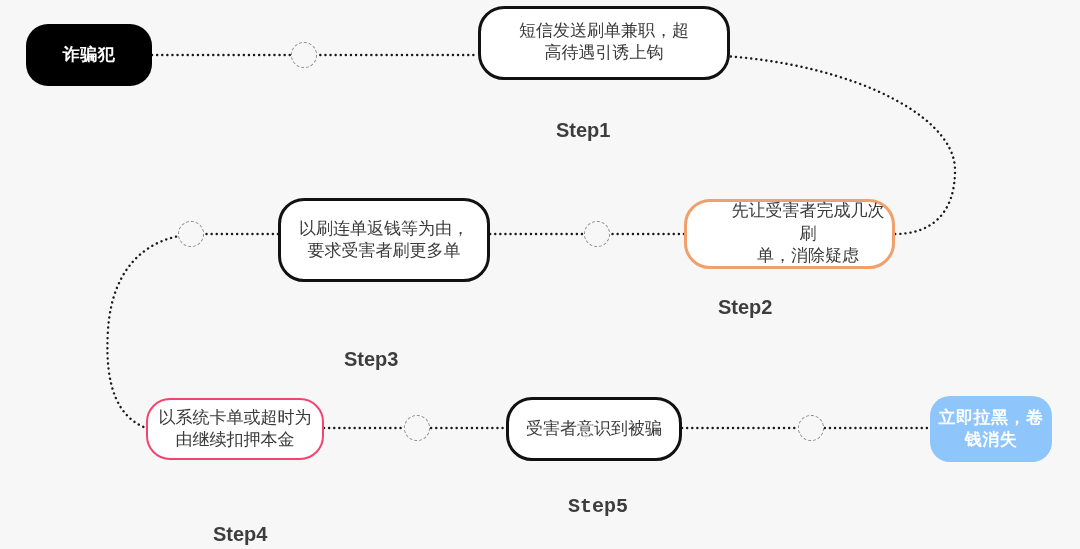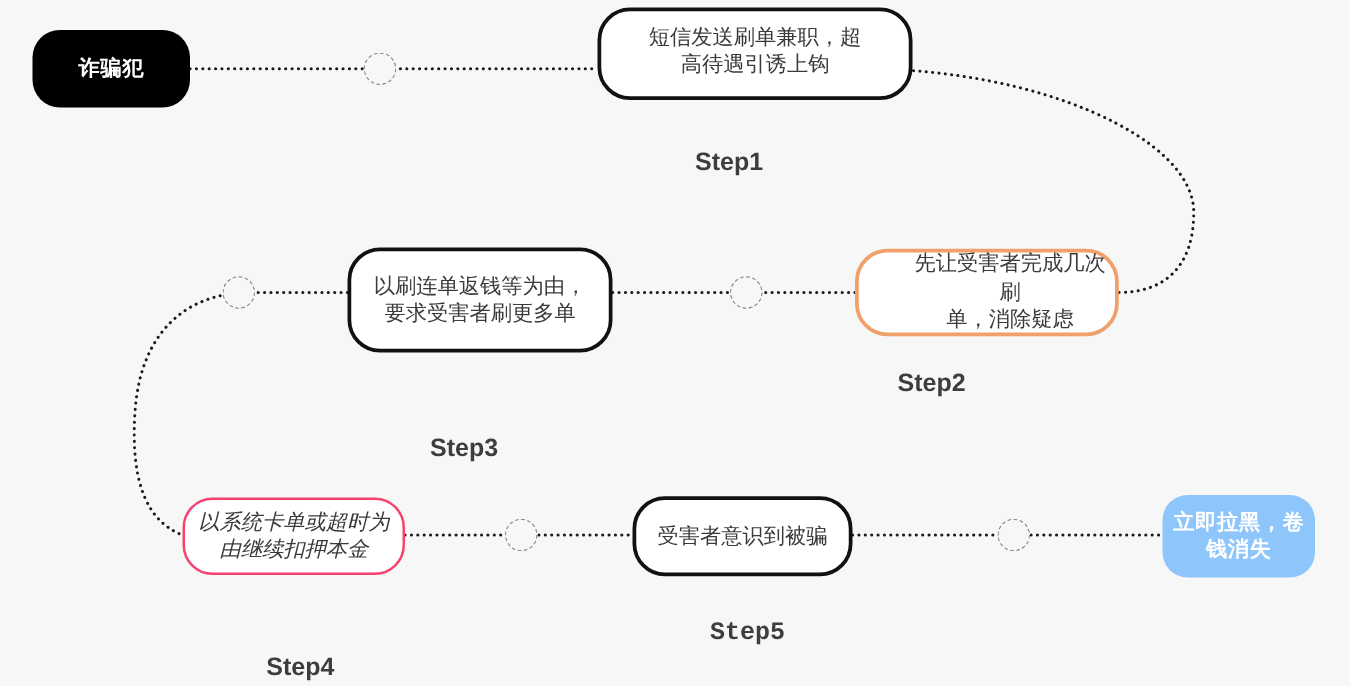--- a/index.html
+++ b/index.html
@@ -46,21 +46,21 @@
   }
 
   .node.process {
     background: #ffffff;
     border-radius: 26px;
     font-size: 17px;
     color: #3a3a3a;
     border: 3px solid #111111;
   }
   .node.process.accent-orange { border-color: #f0a06a; }
-  .node.process.accent-pink   { border-color: #f4436f; border-width: 2px; font-style: italic; }
+  .node.process.accent-pink   { border-color: #f4436f; border-width: 2px; }
 
   
   .step-label {
     position: absolute;
     font-size: 20px;
     font-weight: bold;
     color: #3d3d3d;
     white-space: nowrap;
   }
 

